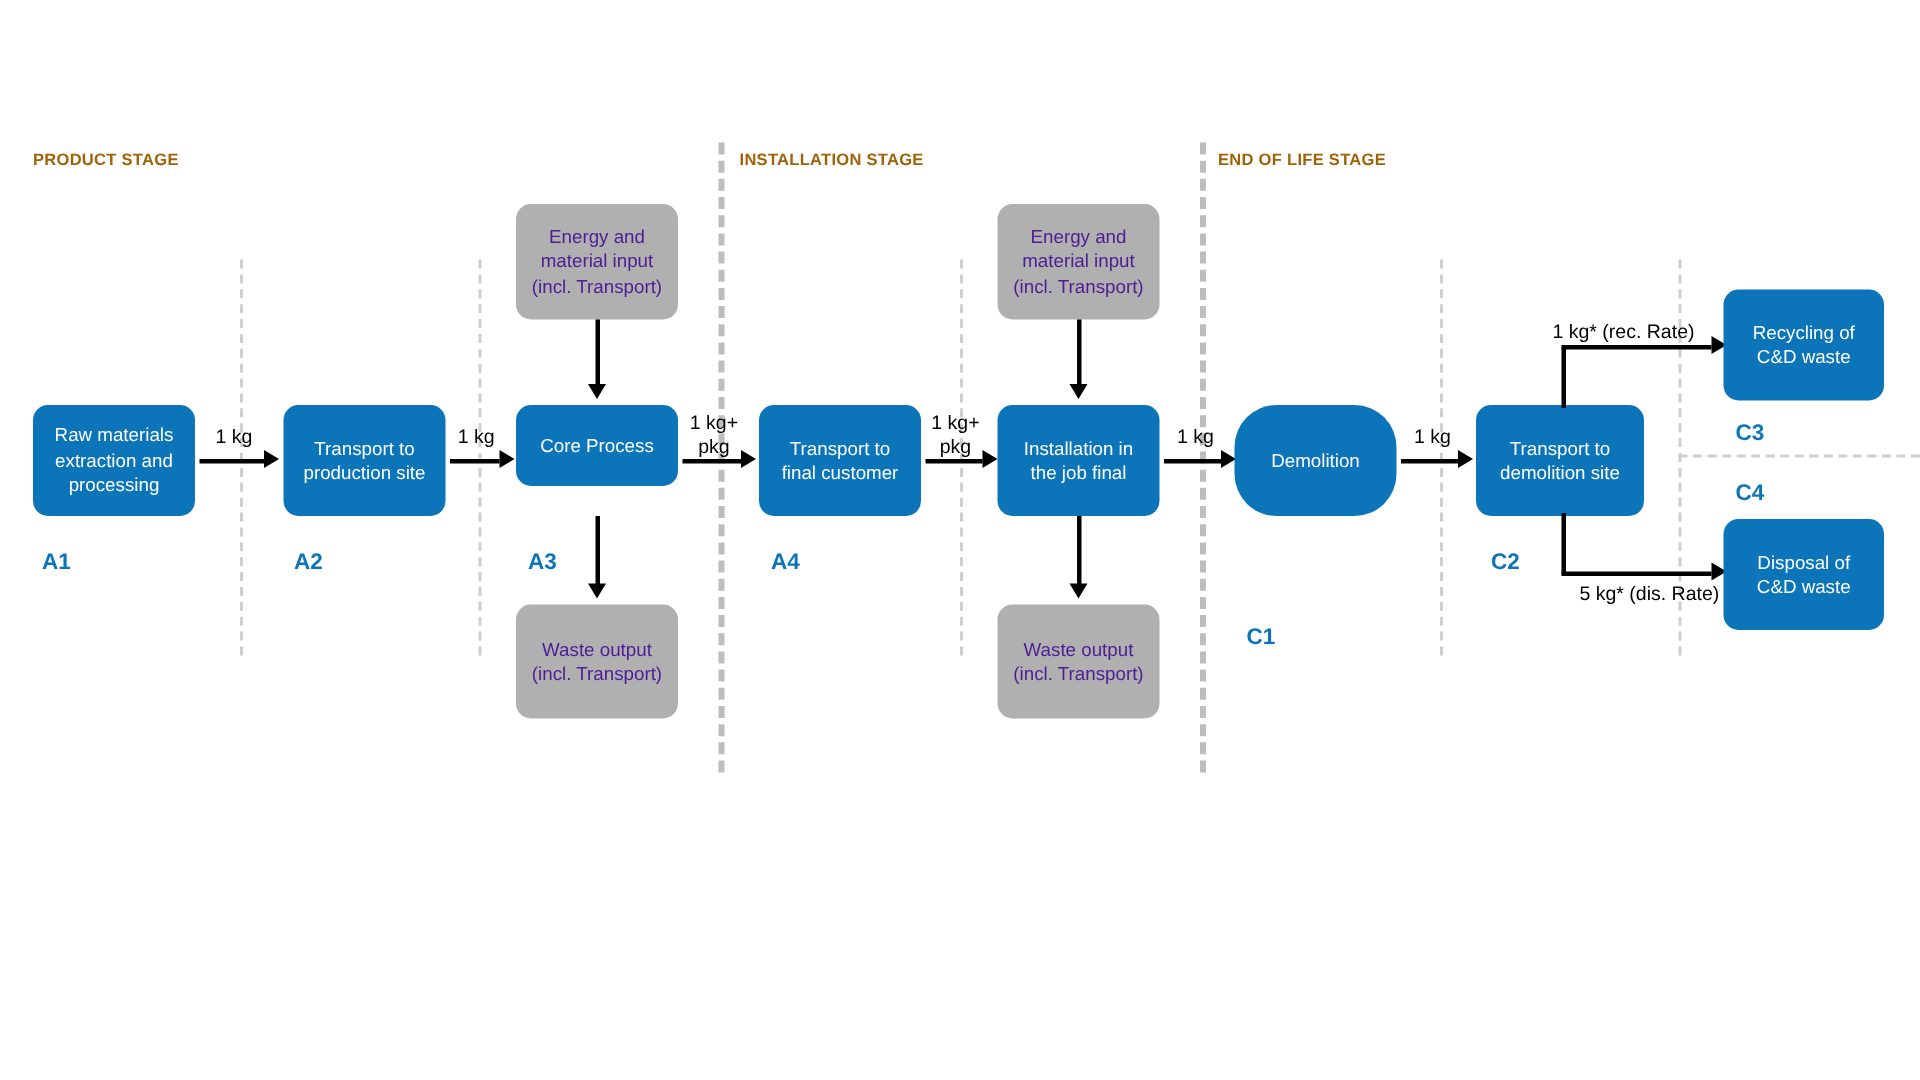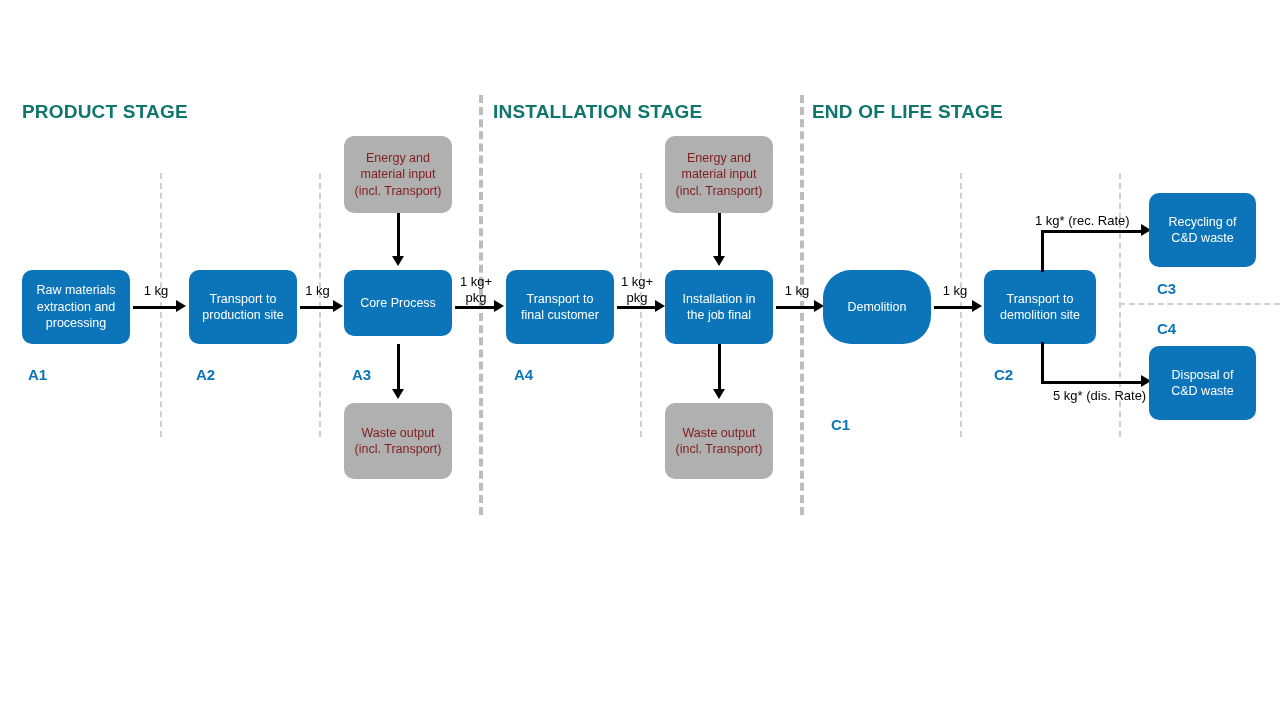--- a/index.html
+++ b/index.html
@@ -16,23 +16,23 @@
     width: 1280px;
     height: 720px;
     background: #ffffff;
     overflow: hidden;
   }
 
   
   .stage-title {
     position: absolute;
     font-weight: bold;
-    font-size: 19px;
+    font-size: 11px;
     letter-spacing: 0.2px;
-    color: #0f766e;
+    color: #a16207;
     white-space: nowrap;
   }
 
   
   .vdiv-major {
     position: absolute;
     width: 0;
     border-left: 4px dashed #bdbdbd;
   }
   .vdiv-minor {
@@ -58,21 +58,21 @@
     box-sizing: border-box;
     padding: 2px 6px;
   }
   .node.blue {
     background: #0c75ba;
     color: #ffffff;
     font-size: 12.5px;
   }
   .node.grey {
     background: #b0b0b0;
-    color: #7f1d1d;
+    color: #4c1d95;
     font-size: 12.5px;
   }
   .node .label-lines {
     white-space: pre-line;
   }
 
   
   .code {
     position: absolute;
     color: #0c75ba;
@@ -161,21 +161,21 @@
   <div class="flow-label" style="left:290px; top:283px; width:55px;">1 kg</div>
 
   <div class="node grey" style="left:344px; top:136px; width:108px; height:77px;">
     <span class="label-lines">Energy and
 material input
 (incl. Transport)</span>
   </div>
   <div class="arrow-v" style="left:397px; top:213px; height:44px;"></div>
   <div class="arrow-head-d" style="left:392px; top:256px;"></div>
 
-  <div class="node blue" style="left:344px; top:270px; width:108px; height:66px;">
+  <div class="node blue" style="left:344px; top:270px; width:108px; height:54px;">
     <span class="label-lines">Core Process</span>
   </div>
   <div class="code" style="left:352px; top:366px;">A3</div>
 
   <div class="arrow-v" style="left:397px; top:344px; height:46px;"></div>
   <div class="arrow-head-d" style="left:392px; top:389px;"></div>
   <div class="node grey" style="left:344px; top:403px; width:108px; height:76px;">
     <span class="label-lines">Waste output
 (incl. Transport)</span>
   </div>

